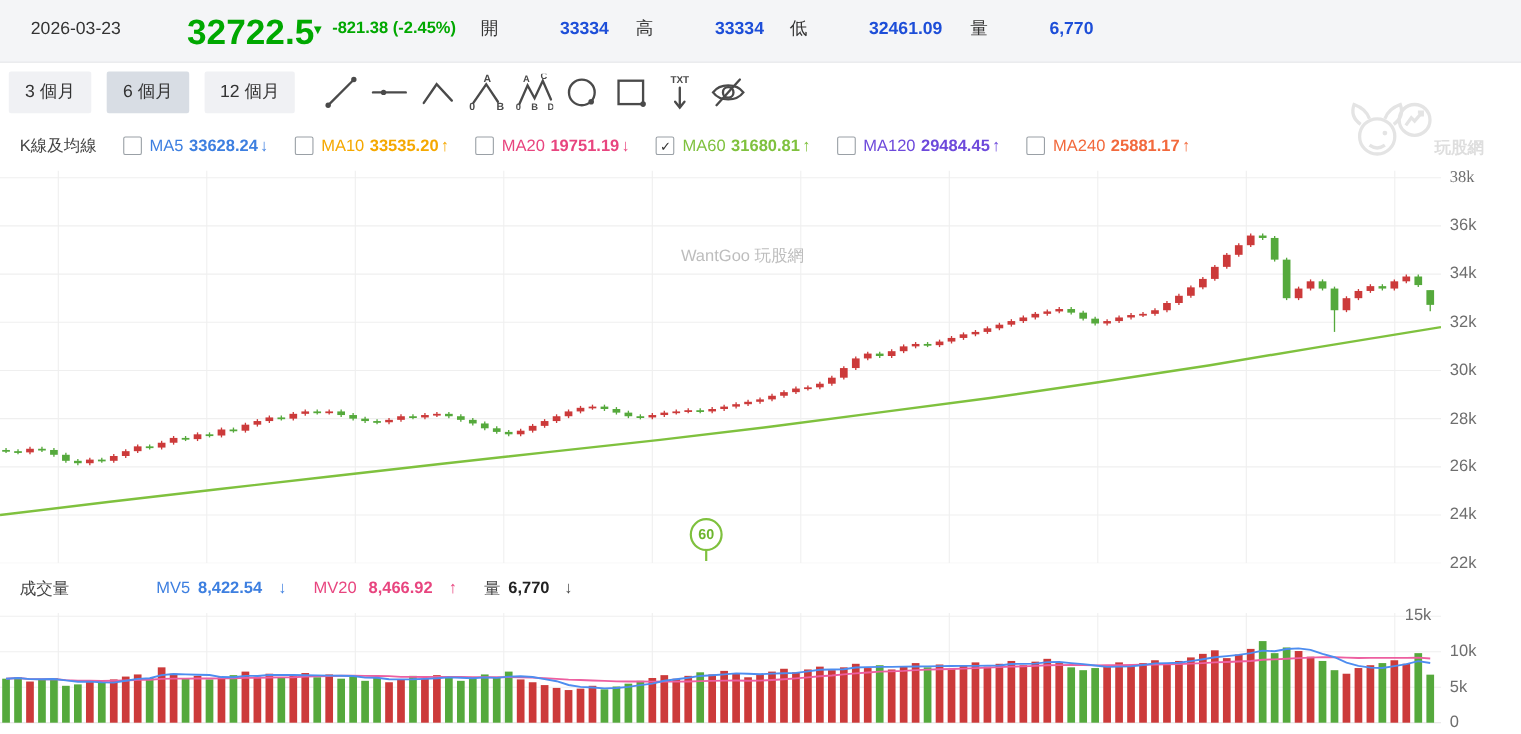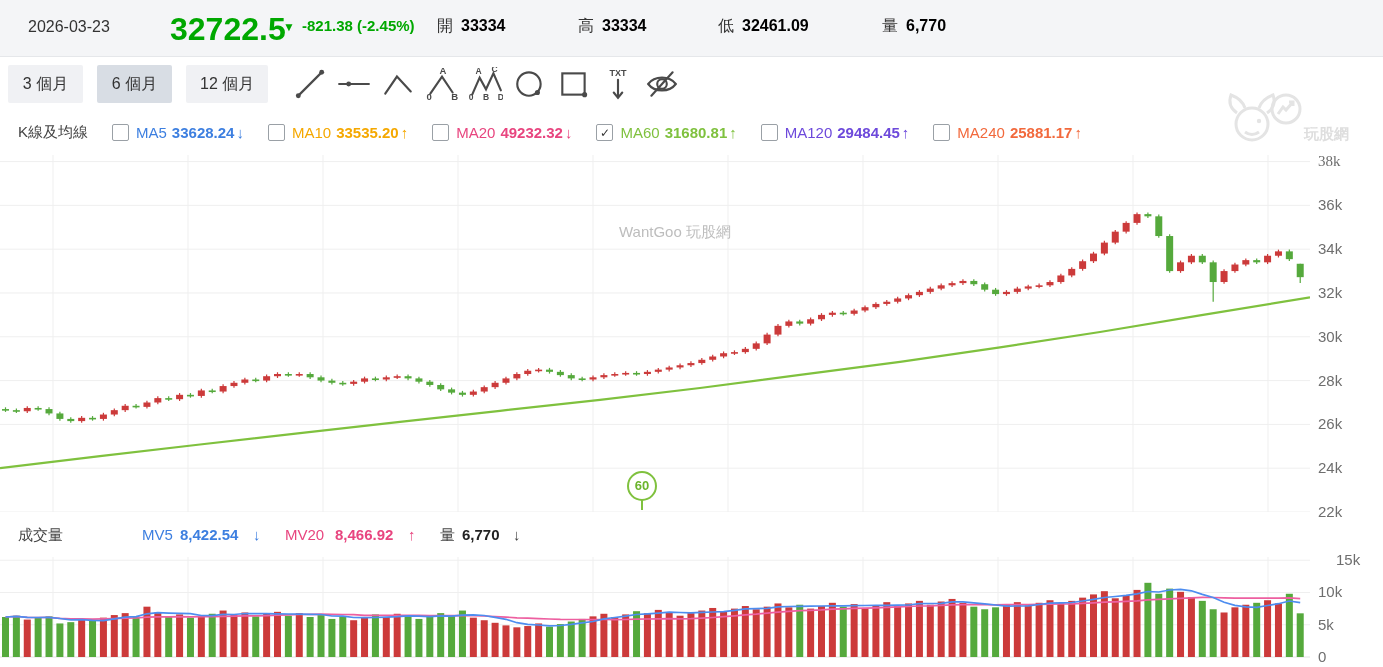--- a/index.html
+++ b/index.html
@@ -6,21 +6,21 @@
   .page{position:relative;width:1383px;height:667px;background:#fff;overflow:hidden;
         font-family:"Liberation Sans","DejaVu Sans",sans-serif;color:#333;padding-left:32px;}
   
   .topbar{position:absolute;left:0;top:0;width:1383px;height:56px;background:#f4f5f7;border-bottom:1px solid #e5e7ea;}
   .topbar .grp{position:absolute;top:16px;display:flex;gap:8px;align-items:baseline;font-size:16px;}
   .t-date{position:absolute;left:28px;top:18px;font-size:16px;color:#333;}
   .t-price{position:absolute;left:170px;top:11px;font-size:32px;font-weight:bold;}
   .t-arrow{position:absolute;left:283px;top:20px;font-size:12px;}
   .t-change{position:absolute;left:302px;top:17px;font-size:15px;font-weight:bold;}
   .q-label{color:#333;}
-  .q-value{font-weight:bold;color:#000000;}
+  .q-value{font-weight:bold;color:#1d4ed8;margin-left:48px;}
   
   .toolbar{position:absolute;left:0;top:57px;width:1383px;height:53px;display:flex;align-items:center;}
   .period-btn{display:inline-block;margin-left:14px;padding:0 14px;height:38px;line-height:38px;min-width:47px;
               text-align:center;background:#f0f1f4;color:#333;font-size:16px;border-radius:2px;cursor:pointer;user-select:none;}
   .period-btn:first-child{margin-left:8px;}
   .period-btn.selected{background:#d8dde4;}
   .tools{display:flex;align-items:center;margin-left:20px;}
   .tool-btn{width:44px;height:44px;display:flex;align-items:center;justify-content:center;cursor:pointer;}
   
   .ma-row{position:absolute;left:0;top:110px;width:1310px;height:45px;display:flex;align-items:center;}
@@ -178,21 +178,21 @@
         </div>
         <div class="ma-item">
           <span class="cbx"></span>
           <span style="color: rgb(245, 168, 0);">MA10</span>
           <span class="ma-val" style="color: rgb(245, 168, 0);">33535.20</span>
           <span class="ma-arrow" style="color: rgb(245, 168, 0);">↑</span>
         </div>
         <div class="ma-item">
           <span class="cbx"></span>
           <span style="color: rgb(232, 69, 127);">MA20</span>
-          <span class="ma-val" style="color: rgb(232, 69, 127);">49232.32</span>
+          <span class="ma-val" style="color: rgb(232, 69, 127);">19751.19</span>
           <span class="ma-arrow" style="color: rgb(232, 69, 127);">↓</span>
         </div>
         <div class="ma-item">
           <span class="cbx">✓</span>
           <span style="color: rgb(127, 193, 62);">MA60</span>
           <span class="ma-val" style="color: rgb(127, 193, 62);">31680.81</span>
           <span class="ma-arrow" style="color: rgb(127, 193, 62);">↑</span>
         </div>
         <div class="ma-item">
           <span class="cbx"></span>
@@ -659,19 +659,19 @@
           <rect x="1264.0800000000002" y="43.225806451612904" width="7" height="56.774193548387096" fill="#cc3a3a"></rect>
           <rect x="1274.96" y="46.45161290322581" width="7" height="53.54838709677419" fill="#cc3a3a"></rect>
           <rect x="1285.8400000000001" y="36.774193548387096" width="7" height="63.225806451612904" fill="#55a93c"></rect>
           <rect x="1296.72" y="56.32258064516129" width="7" height="43.67741935483871" fill="#55a93c"></rect>
         </g>
         <path d="M5.5 60.0 L16.4 59.4 L27.3 60.4 L38.1 60.5 L49.0 60.3 L59.9 61.3 L70.8 61.8 L81.7 61.9 L92.5 62.1 L103.4 61.9 L114.3 61.6 L125.2 61.1 L136.1 61.0 L146.9 60.2 L157.8 59.9 L168.7 59.9 L179.6 59.7 L190.5 59.8 L201.3 59.7 L212.2 59.6 L223.1 59.3 L234.0 59.2 L244.9 58.9 L255.7 58.8 L266.6 58.7 L277.5 58.1 L288.4 57.8 L299.3 57.5 L310.1 57.3 L321.0 57.2 L331.9 57.4 L342.8 57.5 L353.7 57.7 L364.5 58.3 L375.4 58.4 L386.3 58.4 L397.2 58.3 L408.1 58.3 L418.9 58.4 L429.8 58.6 L440.7 58.7 L451.6 58.7 L462.5 58.6 L473.3 58.7 L484.2 59.0 L495.1 59.6 L506.0 60.1 L516.9 60.8 L527.7 61.2 L538.6 61.6 L549.5 62.0 L560.4 62.4 L571.3 62.5 L582.1 62.5 L593.0 62.6 L603.9 62.5 L614.8 62.6 L625.7 62.5 L636.5 62.2 L647.4 62.0 L658.3 61.8 L669.2 61.6 L680.1 61.9 L690.9 61.7 L701.8 61.2 L712.7 60.5 L723.6 59.7 L734.5 58.8 L745.3 57.8 L756.2 57.1 L767.1 56.1 L778.0 55.1 L788.9 54.4 L799.7 53.6 L810.6 53.3 L821.5 52.9 L832.4 52.2 L843.3 51.8 L854.1 51.4 L865.0 51.2 L875.9 50.9 L886.8 50.4 L897.7 49.9 L908.5 49.5 L919.4 49.0 L930.3 48.8 L941.2 48.3 L952.1 47.8 L962.9 47.7 L973.8 47.5 L984.7 47.7 L995.6 47.9 L1006.5 47.7 L1017.3 47.6 L1028.2 47.5 L1039.1 47.3 L1050.0 47.2 L1060.9 47.0 L1071.7 46.8 L1082.6 46.3 L1093.5 45.8 L1104.4 45.2 L1115.3 44.8 L1126.1 44.4 L1137.0 43.9 L1147.9 42.8 L1158.8 42.4 L1169.7 41.9 L1180.5 41.3 L1191.4 40.8 L1202.3 40.4 L1213.2 40.5 L1224.1 40.9 L1234.9 41.2 L1245.8 41.1 L1256.7 41.1 L1267.6 41.1 L1278.5 41.1 L1289.3 40.8 L1300.2 41.6" stroke="#ed5fa0" stroke-width="1.7" fill="none"></path>
         <path d="M5.5 60.0 L16.4 59.4 L27.3 60.4 L38.1 60.5 L49.0 60.3 L59.9 61.5 L70.8 62.8 L81.7 62.7 L92.5 63.4 L103.4 63.6 L114.3 61.9 L125.2 60.1 L136.1 59.6 L146.9 56.8 L157.8 55.7 L168.7 56.1 L179.6 56.4 L190.5 56.6 L201.3 58.5 L212.2 58.7 L223.1 57.4 L234.0 57.5 L244.9 56.5 L255.7 56.6 L266.6 56.6 L277.5 56.9 L288.4 57.0 L299.3 57.2 L310.1 57.3 L321.0 57.5 L331.9 59.0 L342.8 59.1 L353.7 60.5 L364.5 60.6 L375.4 60.5 L386.3 60.1 L397.2 59.6 L408.1 58.8 L418.9 59.1 L429.8 59.6 L440.7 58.8 L451.6 59.2 L462.5 58.1 L473.3 57.8 L484.2 58.5 L495.1 60.4 L506.0 62.3 L516.9 65.7 L527.7 67.4 L538.6 68.0 L549.5 68.8 L560.4 68.5 L571.3 67.4 L582.1 65.9 L593.0 64.5 L603.9 61.9 L614.8 60.5 L625.7 59.1 L636.5 57.5 L647.4 56.9 L658.3 56.1 L669.2 55.2 L680.1 55.5 L690.9 55.9 L701.8 55.4 L712.7 55.0 L723.6 54.7 L734.5 53.3 L745.3 51.9 L756.2 51.6 L767.1 51.4 L778.0 49.8 L788.9 49.5 L799.7 49.3 L810.6 49.2 L821.5 49.0 L832.4 48.9 L843.3 48.8 L854.1 48.6 L865.0 48.5 L875.9 48.4 L886.8 48.3 L897.7 48.1 L908.5 48.0 L919.4 46.6 L930.3 46.5 L941.2 46.3 L952.1 44.9 L962.9 44.8 L973.8 45.9 L984.7 46.8 L995.6 48.0 L1006.5 49.2 L1017.3 49.0 L1028.2 48.8 L1039.1 47.5 L1050.0 46.1 L1060.9 45.8 L1071.7 45.5 L1082.6 44.0 L1093.5 42.3 L1104.4 40.5 L1115.3 39.5 L1126.1 38.3 L1137.0 36.8 L1147.9 34.5 L1158.8 35.0 L1169.7 33.0 L1180.5 32.4 L1191.4 33.8 L1202.3 37.4 L1213.2 40.5 L1224.1 45.3 L1234.9 48.4 L1245.8 49.9 L1256.7 50.3 L1267.6 48.5 L1278.5 46.7 L1289.3 44.0 L1300.2 45.7" stroke="#4d8df0" stroke-width="1.7" fill="none"></path>
       </svg>
   </div>
   <div id="vol-axis">
-      <div class="axis-label" style="left: 1336px; top: 551.226px;">15k</div>
+      <div class="axis-label" style="left: 1277px; top: 551.226px;">15k</div>
       <div class="axis-label" style="left: 1318px; top: 583.484px;">10k</div>
       <div class="axis-label" style="left: 1318px; top: 615.742px;">5k</div>
       <div class="axis-label" style="left: 1318px; top: 648px;">0</div>
     </div>
 
 </div>
 
 </body></html>

